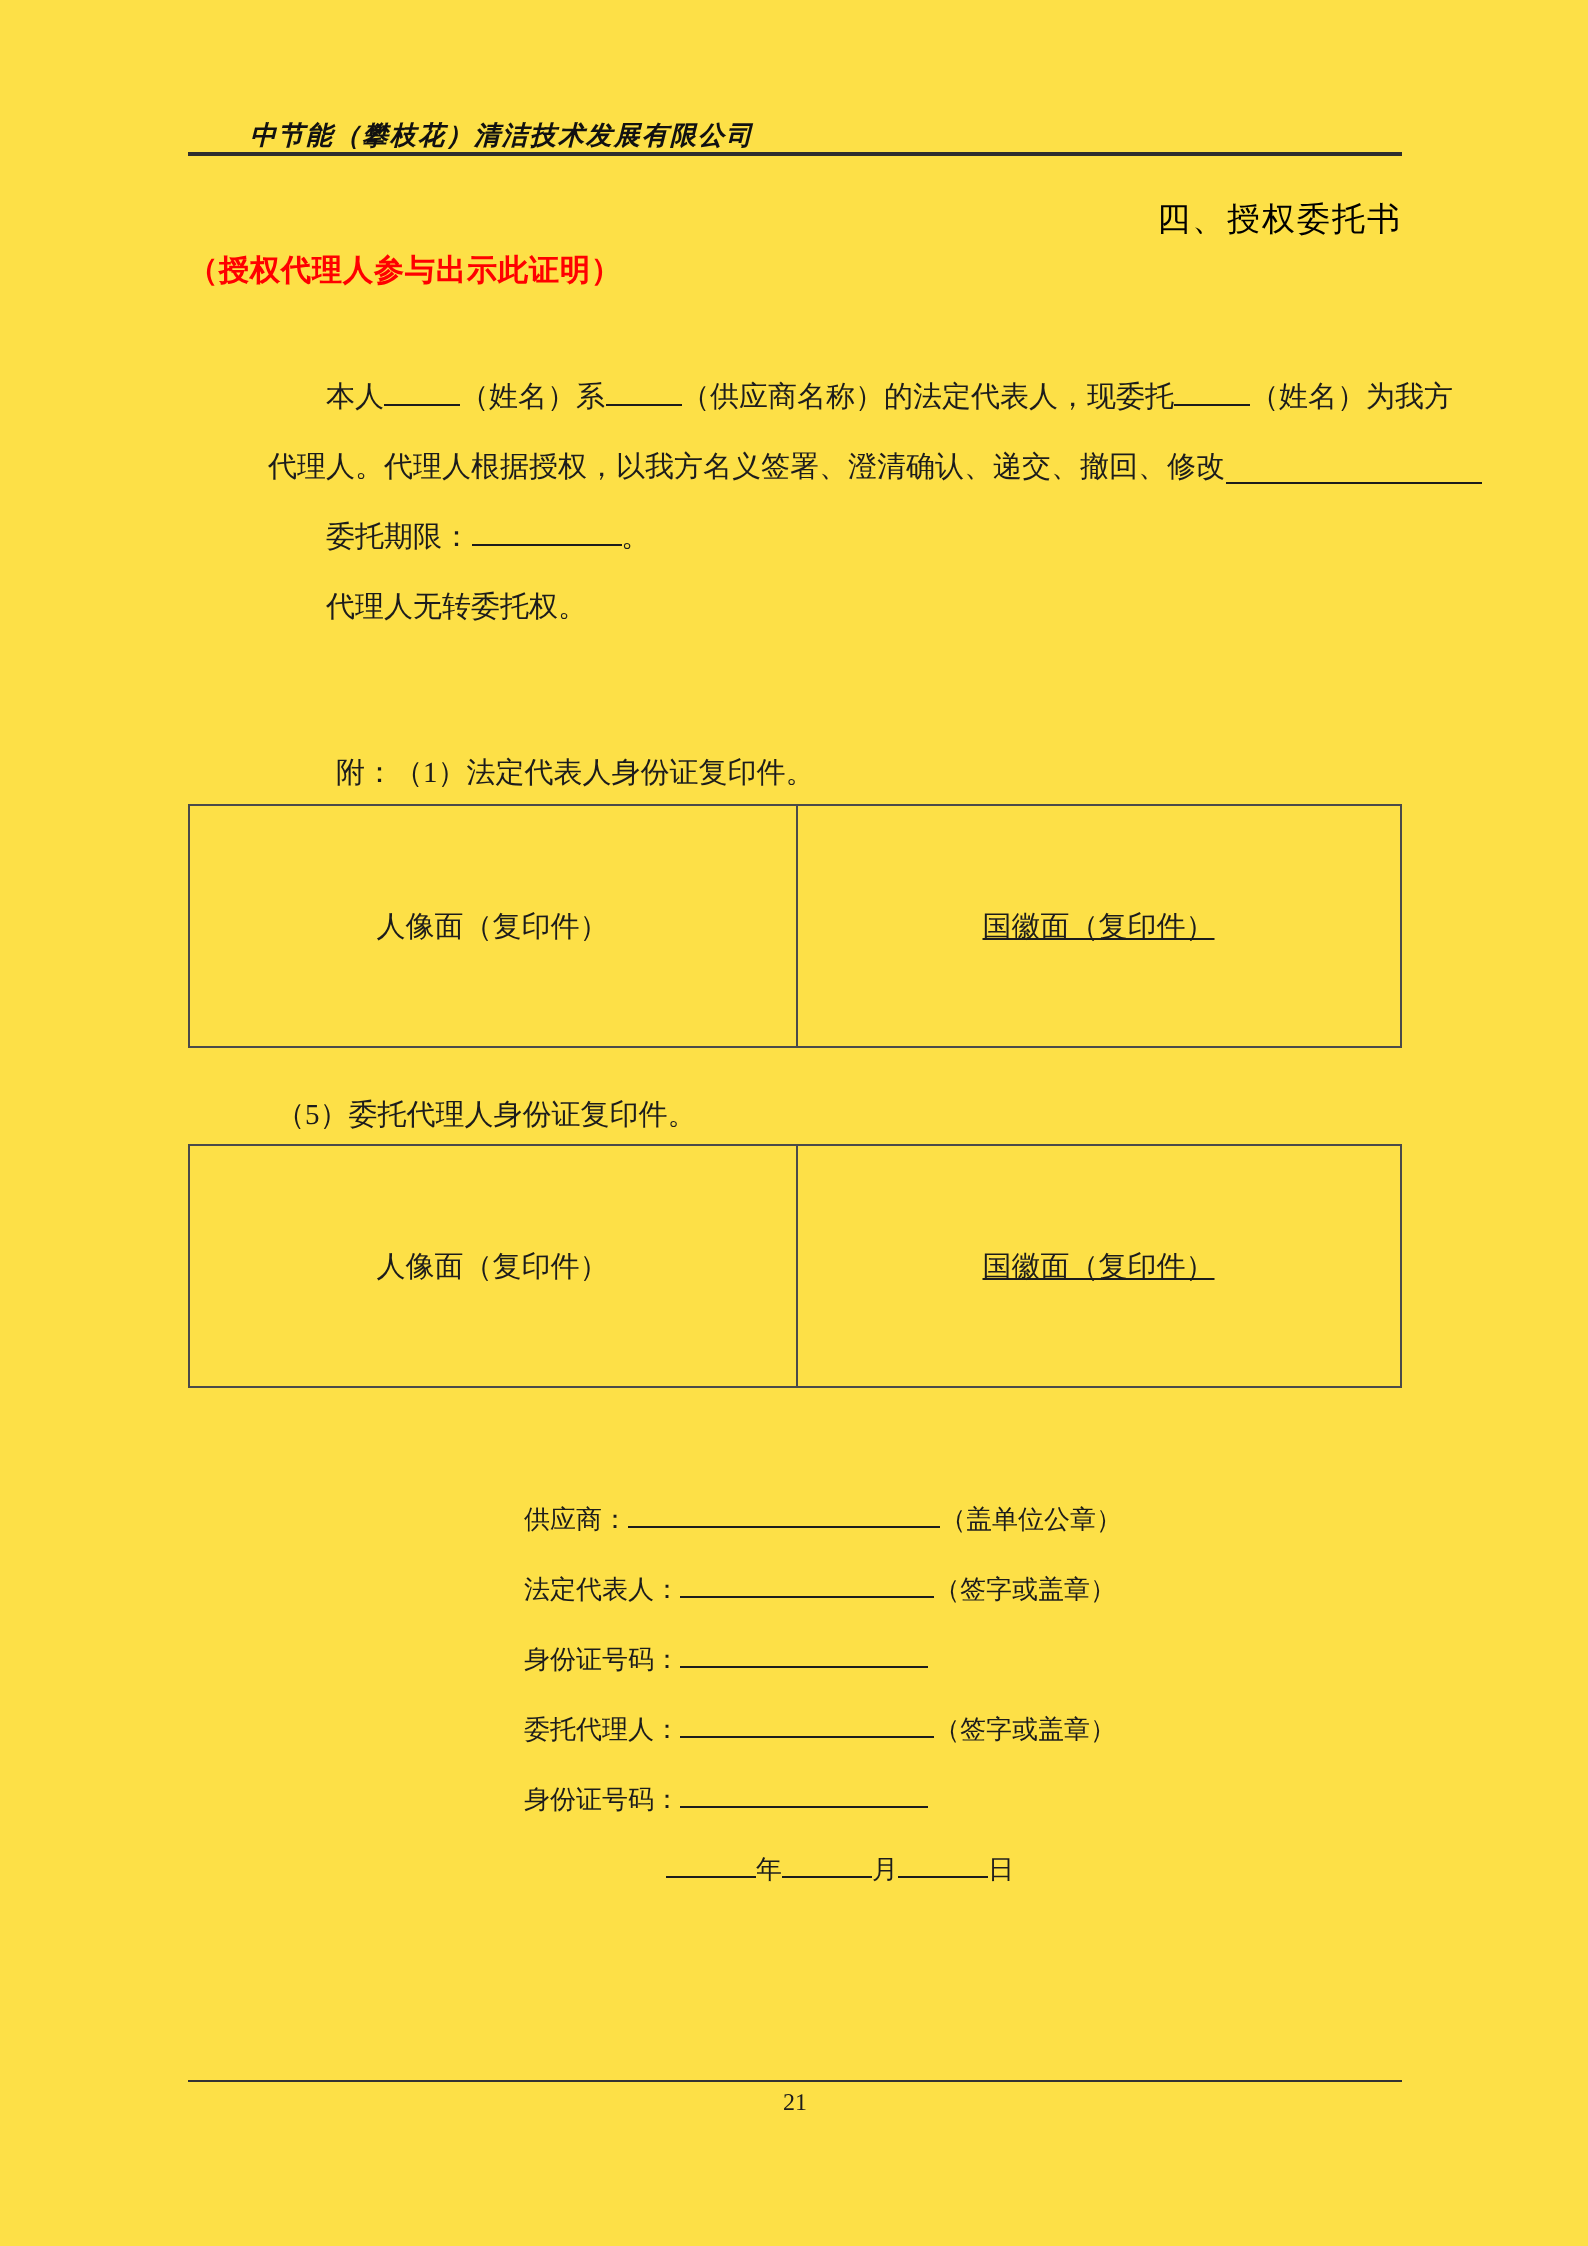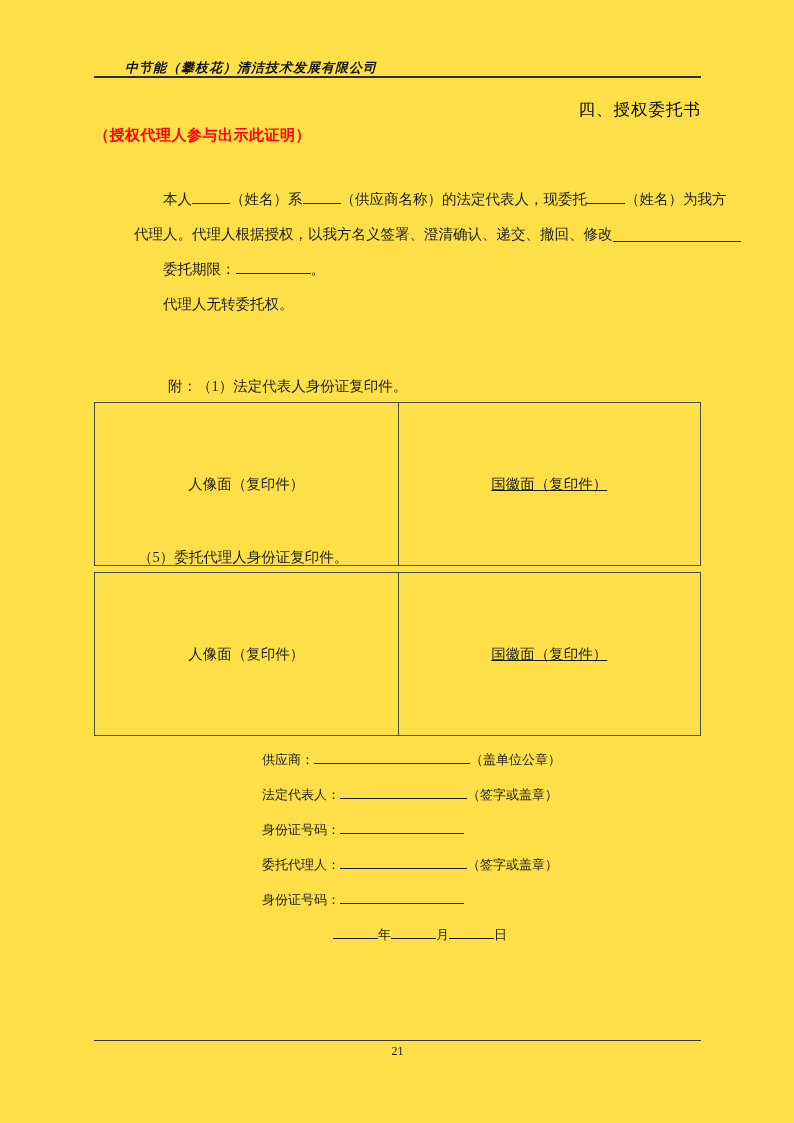--- a/index.html
+++ b/index.html
@@ -81,21 +81,21 @@
   .ul-text { border-bottom: 1px solid #1c1c1c; padding-bottom: 1px; }
 
   
   .attach-1 { position: absolute; left: 123px; top: 377px; font-size: 14.5px; margin-left: 45px; }
   .attach-2 { position: absolute; left: 138px; top: 548px; font-size: 14.5px; }
 
   
   .id-table {
     position: absolute;
     left: 94px;
-    width: 607px; height: 164px;
+    width: 607px; height: 122px;
     border: 1px solid #4a4a4a;
     display: flex;
   }
   .id-table-1 { top: 402px; }
   .id-table-2 { top: 572px; }
   .id-cell {
     flex: 1 1 50%;
     display: flex;
     align-items: center;
     justify-content: center;

